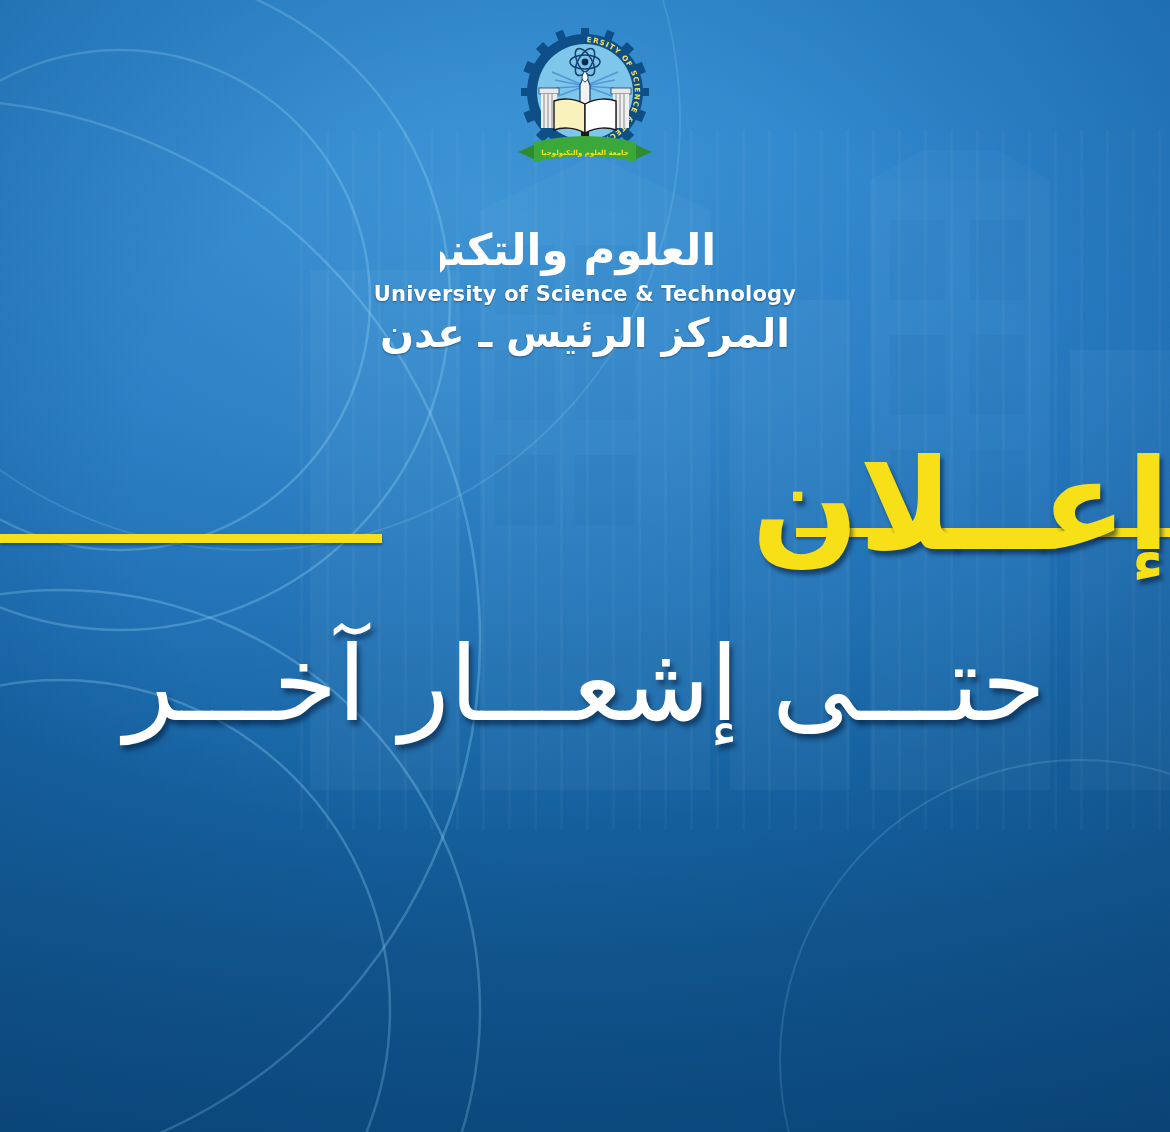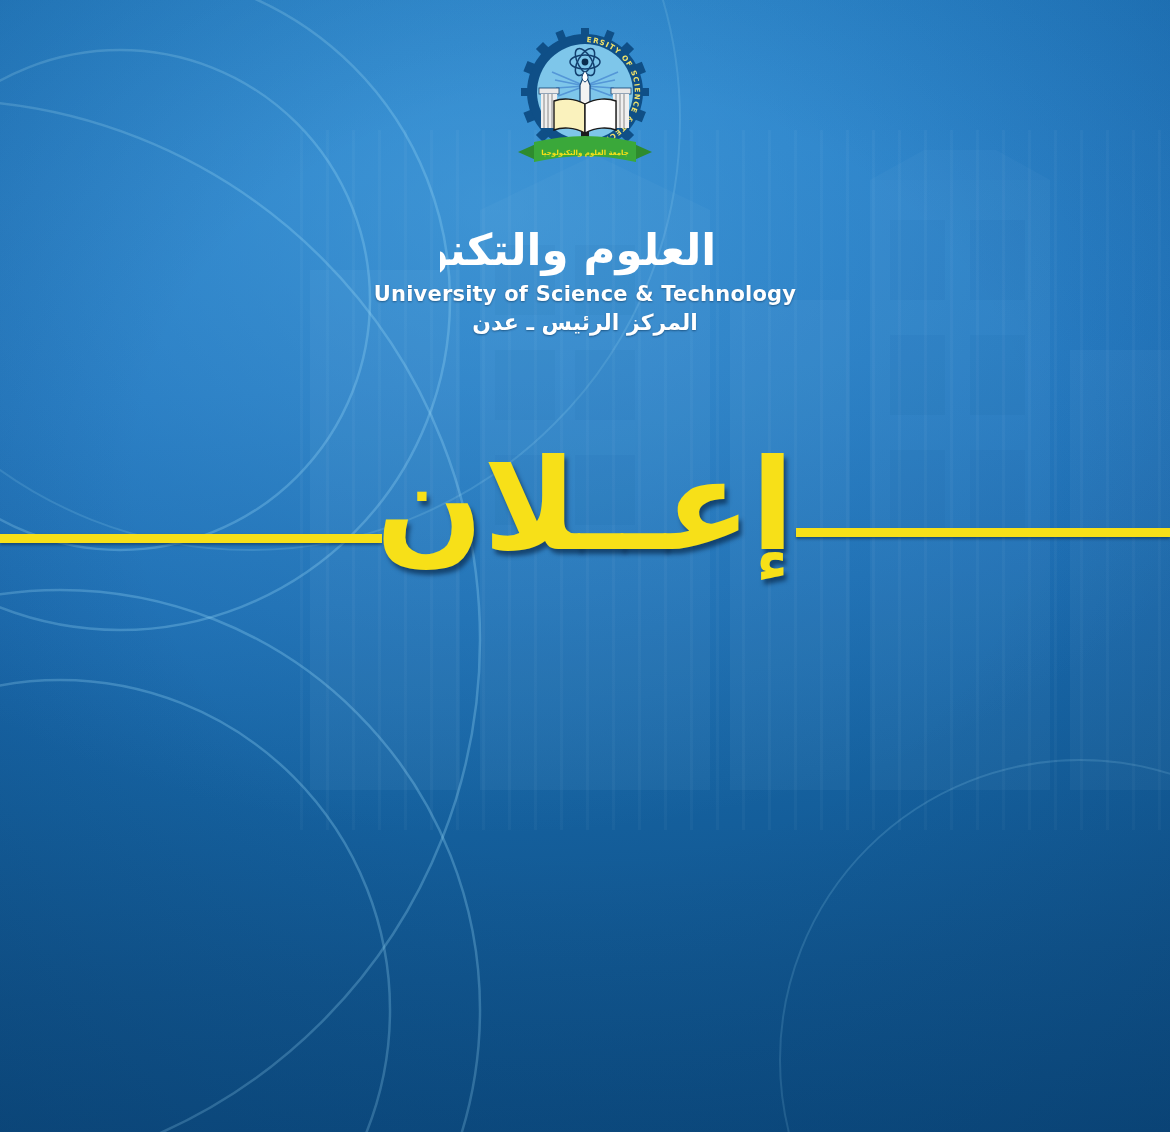--- a/index.html
+++ b/index.html
@@ -82,21 +82,21 @@
     font-weight:bold;
     letter-spacing:0.2px;
     direction:ltr;
     text-shadow:0 1px 2px rgba(0,30,60,0.45);
     white-space:nowrap;
   }
 
   .branch-ar {
     margin-top:4px;
     color:#ffffff;
-    font-size:22px;
+    font-size:40px;
     font-weight:bold;
     direction:rtl;
     text-shadow:0 1px 2px rgba(0,30,60,0.45);
     white-space:nowrap;
   }
 
   
   .rule {
     position:absolute;
     height:9px;
@@ -106,21 +106,21 @@
   .rule-right { 
     left:0; top:534px; width:382px;
   }
   .rule-left { 
     left:796px; top:528px; width:374px;
   }
 
   .headline {
     position:absolute;
     left:0; right:0; top:443px;
-    text-align:center;
+    text-align:right;
     color:#f7e018;
     font-size:126px;
     line-height:1;
     font-weight:bold;
     direction:rtl;
     text-shadow:3px 5px 4px rgba(0,22,50,0.55);
     letter-spacing:0;
     white-space:nowrap;
   }
 
@@ -291,15 +291,16 @@
 
     <div class="branch-ar">المركز الرئيس ـ عدن</div>
   </div>
 
   <div class="rule rule-right"></div>
   <div class="rule rule-left"></div>
 
   <div class="headline">إعــلان</div>
 
   <div class="body-text">
+    <span class="body-line">حتـــى إشعـــار آخـــر</span>
   </div>
 
 </div>
 
 </body></html>

